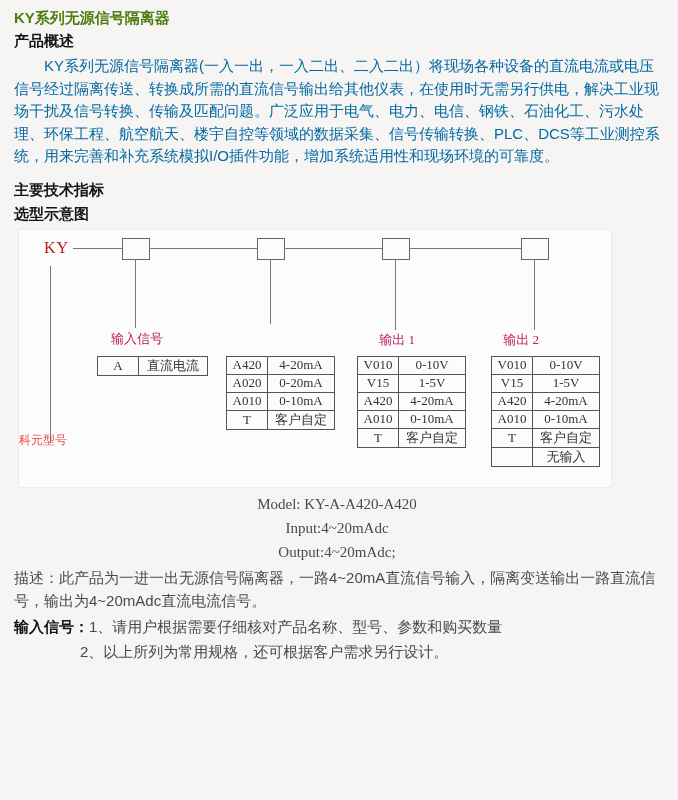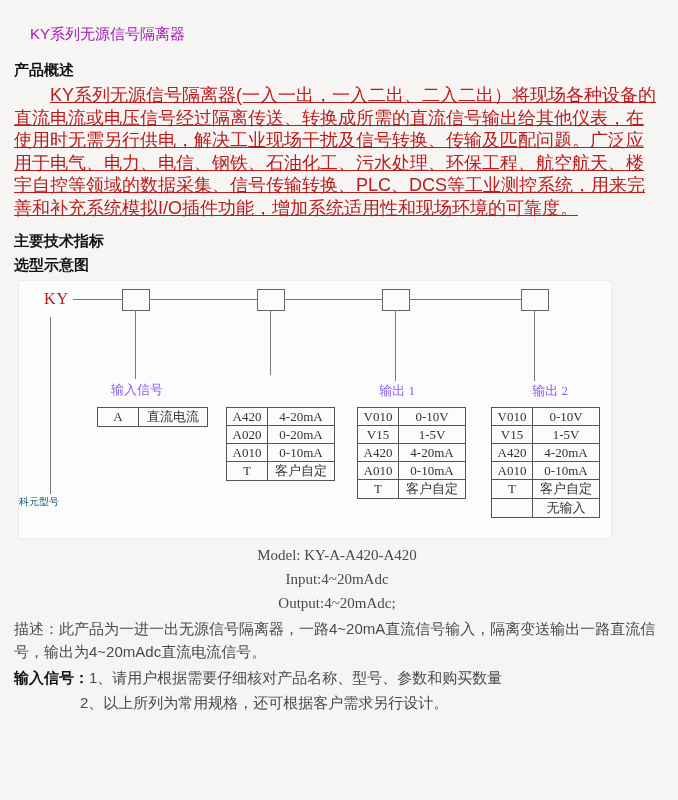--- a/index.html
+++ b/index.html
@@ -3,48 +3,48 @@
 <meta charset="utf-8">
 <style>
   html,body{margin:0;padding:0;}
   body{
     width:678px;height:800px;overflow:hidden;
     background:#f6f5f4;
     color:#454545;
     font-family:"Liberation Sans","DejaVu Sans",sans-serif;
   }
   .page{padding:8px 18px 0 14px;}
-  .h1{font-size:15px;font-weight:normal;color:#a21caf;margin:16px;line-height:20px;}
+  .h1{font-size:15px;font-weight:bold;color:#4d7c0f;margin:0;line-height:20px;}
   .h2{font-size:15px;font-weight:bold;color:#141414;margin:0;line-height:20px;}
-  .para{font-size:18px;line-height:22.5px;text-indent:2em;margin:4px 0 0 0;color:#b91c1c;text-decoration:underline;}
+  .para{font-size:15px;line-height:22.5px;text-indent:2em;margin:4px 0 0 0;color:#0369a1;}
   .spec-line{font-size:15px;line-height:24px;color:#4a4a4a;}
   .specs-block{margin:2px 0 0 0;}
   .h2-specs{margin-top:12px;}
   .h2-select{margin-top:4px;}
   .h2-example{margin-top:8px;}
 
   
   .panel{
     position:relative;width:592px;height:257px;
     background:#fcfcfc;border:1px solid #ececec;
     margin:5px 0 0 4px;
     font-family:"Liberation Serif","DejaVu Serif",serif;
   }
   .ky{position:absolute;left:25px;top:9px;font-size:16px;color:#b91c1c;letter-spacing:1px;}
   .slot-box{position:absolute;top:8px;width:26px;height:20px;border:1px solid #666;background:#fcfcfc;}
   .hline{position:absolute;top:18px;height:1px;background:#777;}
   .vline{position:absolute;width:1px;background:#777;}
-  .diag-label{position:absolute;font-size:13px;color:#8b5cf6;text-align:center;line-height:15px;}
+  .diag-label{position:absolute;font-size:13px;color:#be185d;text-align:center;line-height:15px;}
   .dtab{position:absolute;border-collapse:collapse;font-size:13px;color:#333;background:#fcfcfc;}
   .dtab td{border:1px solid #555;text-align:center;padding:0 3px;height:17px;}
   .dtab td.code{width:34px;}
   .dtab td.val{width:60px;}
   .t-input td{height:18px;}
   .t-input td.val{width:62px;}
-  .root-label{position:absolute;left:0px;top:214px;font-size:10px;color:#0c4a6e;}
+  .root-label{position:absolute;left:0px;top:202px;font-size:12px;color:#ef4444;}
 
   
   .ex-line{font-size:15px;line-height:24px;color:#4a4a4a;font-family:"Liberation Serif","DejaVu Serif",serif;text-align:center;}
   .ex-block{margin-top:4px;}
   .desc{font-size:15px;line-height:23px;margin:2px 0 0 0;color:#4a4a4a;}
   .ord{font-size:15px;line-height:25px;color:#4a4a4a;margin-top:2px;}
   .ord-label{font-weight:bold;color:#141414;}
   .ord2{padding-left:66px;}
 </style>
 </head>
@@ -75,21 +75,21 @@
     <div class="hline" style="left:390px;width:112px;"></div>
 
     <div class="vline" style="left:31px;top:36px;height:177px;"></div>
     <div class="vline" style="left:116px;top:29px;height:69px;"></div>
     <div class="vline" style="left:251px;top:29px;height:65px;"></div>
     <div class="vline" style="left:376px;top:29px;height:71px;"></div>
     <div class="vline" style="left:515px;top:29px;height:71px;"></div>
 
     <div class="diag-label" style="left:76px;top:101px;width:84px;">输入信号</div>
     <div class="diag-label" style="left:338px;top:102px;width:80px;">输出 1</div>
-    <div class="diag-label" style="left:491px;top:102px;width:80px;">输出 2</div>
+    <div class="diag-label" style="left:462px;top:102px;width:80px;">输出 2</div>
 
     <table class="dtab t-input" style="left:78px;top:126px;">
       <tbody>
           <tr>
         <td class="code">A</td>
         <td class="val">直流电流</td>
       </tr>
     </tbody>
       </table>
 

